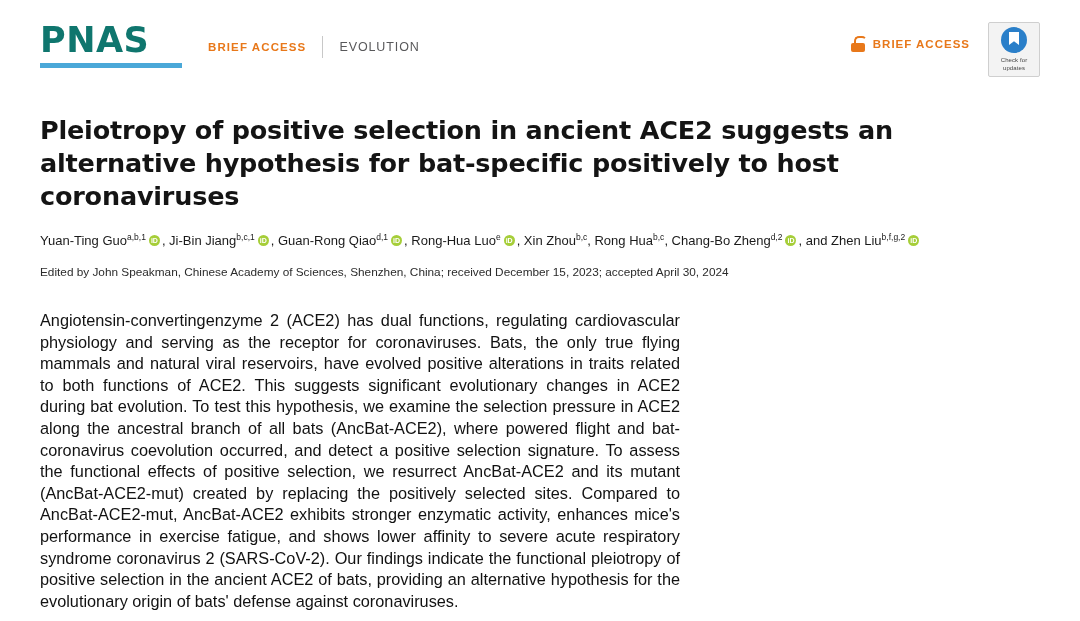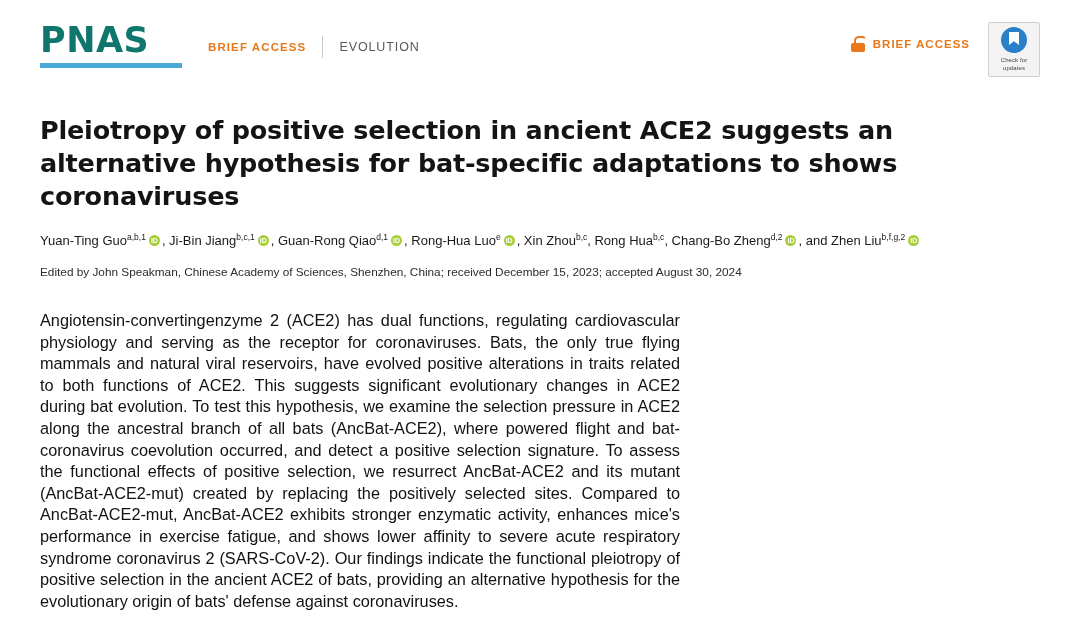--- a/index.html
+++ b/index.html
@@ -244,21 +244,21 @@
     </div>
 
     <div class="crossmark">
       <span class="cm-circle"></span>
       <span class="cm-l1">Check for</span>
       <span class="cm-l2">updates</span>
     </div>
 
   </div>
 
-  <h1 class="title">Pleiotropy of positive selection in ancient ACE2 suggests an alternative hypothesis for bat-specific adaptations to shows coronaviruses</h1>
+  <h1 class="title">Pleiotropy of positive selection in ancient ACE2 suggests an alternative hypothesis for bat-specific positively to host coronaviruses</h1>
 
   <div class="authors" id="author-list"><span><span>Yuan-Ting Guo</span><sup>a,b,1</sup><span class="orcid"></span></span><span>, </span><span><span>Ji-Bin Jiang</span><sup>b,c,1</sup><span class="orcid"></span></span><span>, </span><span><span>Guan-Rong Qiao</span><sup>d,1</sup><span class="orcid"></span></span><span>, </span><span><span>Rong-Hua Luo</span><sup>e</sup><span class="orcid"></span></span><span>, </span><span><span>Xin Zhou</span><sup>b,c</sup></span><span>, </span><span><span>Rong Hua</span><sup>b,c</sup></span><span>, </span><span><span>Chang-Bo Zheng</span><sup>d,2</sup><span class="orcid"></span></span><span>, and </span><span><span>Zhen Liu</span><sup>b,f,g,2</sup><span class="orcid"></span></span></div>
 
-  <div class="editor-line">Edited by John Speakman, Chinese Academy of Sciences, Shenzhen, China; received December 15, 2023; accepted August 30, 2024</div>
+  <div class="editor-line">Edited by John Speakman, Chinese Academy of Sciences, Shenzhen, China; received December 15, 2023; accepted April 30, 2024</div>
 
   <div class="abstract">Angiotensin-convertingenzyme 2 (ACE2) has dual functions, regulating cardiovascular physiology and serving as the receptor for coronaviruses. Bats, the only true flying mammals and natural viral reservoirs, have evolved positive alterations in traits related to both functions of ACE2. This suggests significant evolutionary changes in ACE2 during bat evolution. To test this hypothesis, we examine the selection pressure in ACE2 along the ancestral branch of all bats (AncBat-ACE2), where powered flight and bat-coronavirus coevolution occurred, and detect a positive selection signature. To assess the functional effects of positive selection, we resurrect AncBat-ACE2 and its mutant (AncBat-ACE2-mut) created by replacing the positively selected sites. Compared to AncBat-ACE2-mut, AncBat-ACE2 exhibits stronger enzymatic activity, enhances mice's performance in exercise fatigue, and shows lower affinity to severe acute respiratory syndrome coronavirus 2 (SARS-CoV-2). Our findings indicate the functional pleiotropy of positive selection in the ancient ACE2 of bats, providing an alternative hypothesis for the evolutionary origin of bats' defense against coronaviruses.</div>
 
 </div>
 
 </body></html>

